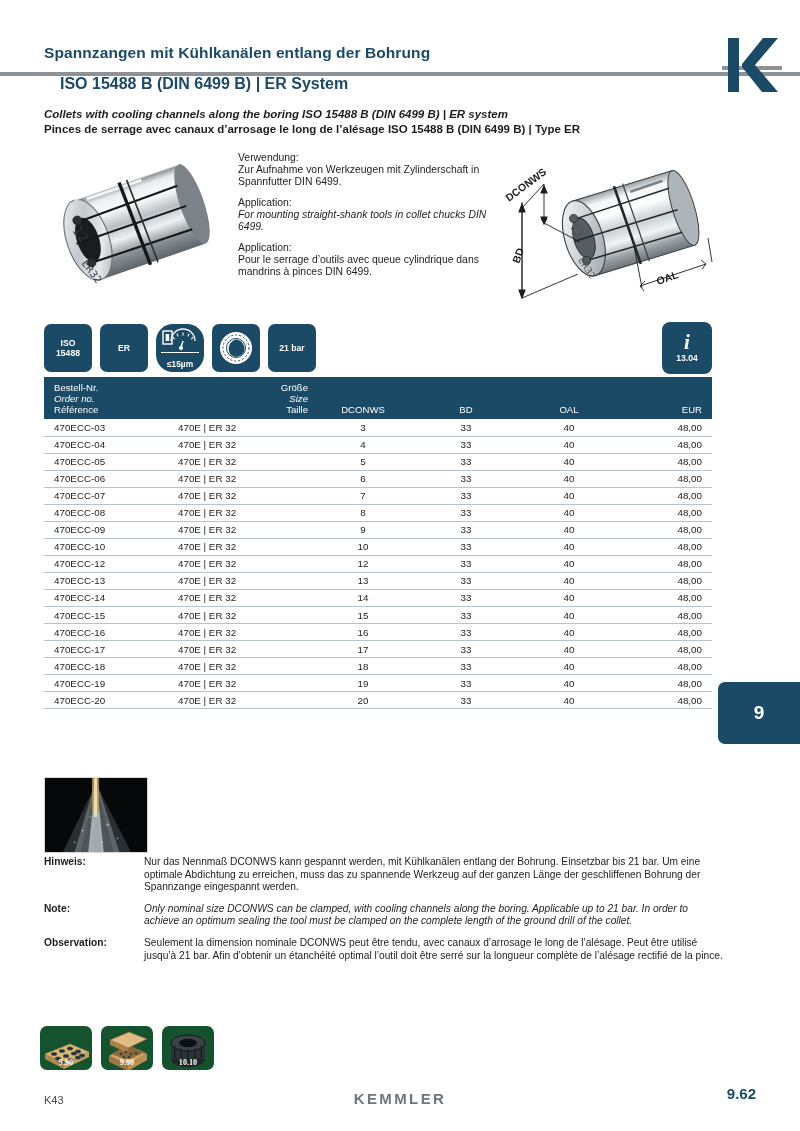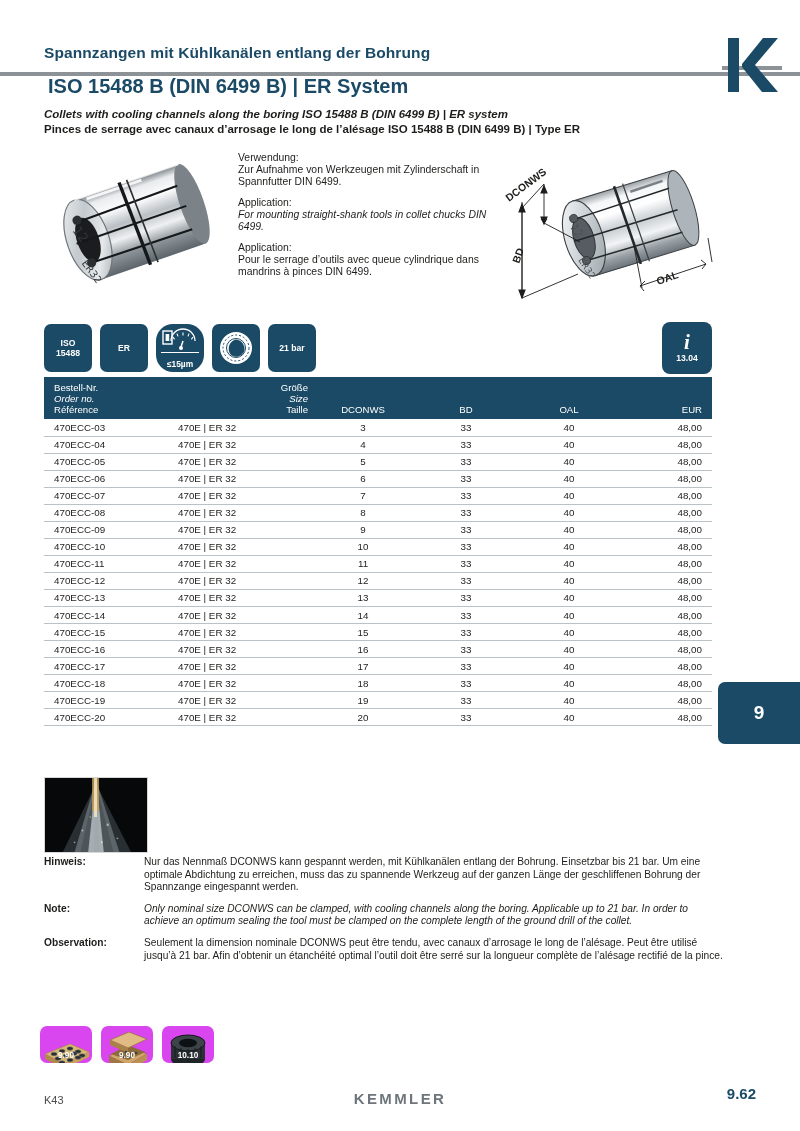--- a/index.html
+++ b/index.html
@@ -17,22 +17,22 @@
   .hdr-title {
     position:absolute; left:44px; top:44px;
     font-size:15.5px; font-weight:bold; color:#1b4a66;
     letter-spacing:.1px; white-space:nowrap;
   }
   .hdr-rule {
     position:absolute; left:0px; top:72px; width:800px; height:4px;
     background:#8d9297;
   }
   .hdr-sub {
-    position:absolute; left:48px; top:75px;
-    font-size:20px; font-weight:bold; color:#1b4a66; white-space:nowrap;
+    position:absolute; left:60px; top:75px;
+    font-size:16px; font-weight:bold; color:#1b4a66; white-space:nowrap;
   }
   .logo { position:absolute; left:716px; top:34px; width:66px; height:62px; }
 
   .sub-en {
     position:absolute; left:44px; top:108px; font-size:11.5px;
     font-style:italic; font-weight:bold; white-space:nowrap;
   }
   .sub-fr {
     position:absolute; left:44px; top:123px; font-size:11.5px;
     font-weight:bold; white-space:nowrap;
@@ -119,22 +119,22 @@
   
   .notes { position:absolute; left:44px; top:856px; width:700px; }
   .note-row { display:flex; margin-bottom:9px; }
   .note-lbl { width:100px; flex:0 0 100px; font-size:10.2px; font-weight:bold; line-height:12.6px; }
   .note-txt { font-size:10.2px; line-height:12.6px; width:580px; }
   .note-txt.it { font-style:italic; }
 
   
   .accs { position:absolute; left:40px; top:1026px; display:flex; gap:9px; }
   .acc {
-    width:52px; height:37px; border-radius:7px; background:#d946ef;
-    position:relative; overflow:hidden;
+    width:52px; height:44px; border-radius:7px; background:#14532d;
+    position:relative; overflow:hidden;font-family:Liberation Serif, serif;
   }
   .acc .cap {
     position:absolute; left:0; bottom:3px; width:100%; text-align:center;
     color:#fff; font-size:8.2px; font-weight:bold;
   }
 
   
   .f-left  { position:absolute; left:44px; top:1094px; font-size:11px; color:#4a4a4a; }
   .f-mid   { position:absolute; left:0; top:1090px; width:800px; text-align:center;
              font-size:15px; font-weight:bold; letter-spacing:2.4px; color:#6e757b; }
@@ -407,28 +407,20 @@
           </tr>
           <tr>
             <td class="c-ord">470ECC-10</td>
             <td class="c-size">470E  |  ER 32</td>
             <td class="c-num">10</td>
             <td class="c-num">33</td>
             <td class="c-num">40</td>
             <td class="c-eur">48,00</td>
           </tr>
           <tr>
-            <td class="c-ord">470ECC-11</td>
-            <td class="c-size">470E  |  ER 32</td>
-            <td class="c-num">11</td>
-            <td class="c-num">33</td>
-            <td class="c-num">40</td>
-            <td class="c-eur">48,00</td>
-          </tr>
-          <tr>
             <td class="c-ord">470ECC-12</td>
             <td class="c-size">470E  |  ER 32</td>
             <td class="c-num">12</td>
             <td class="c-num">33</td>
             <td class="c-num">40</td>
             <td class="c-eur">48,00</td>
           </tr>
           <tr>
             <td class="c-ord">470ECC-13</td>
             <td class="c-size">470E  |  ER 32</td>

